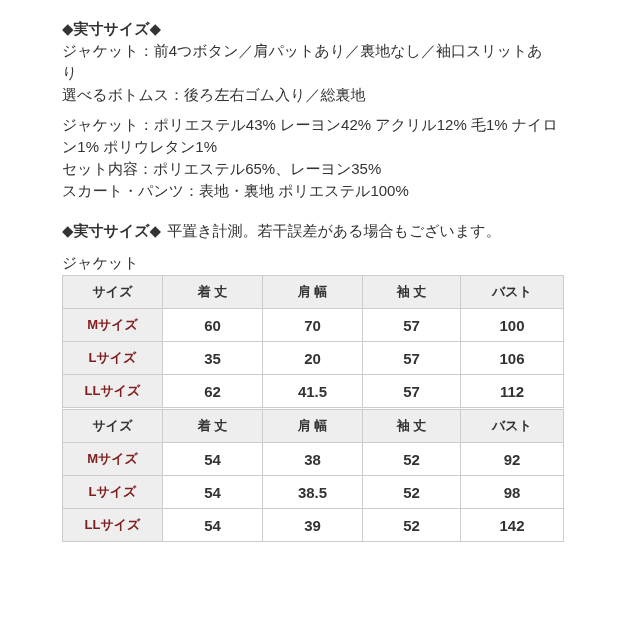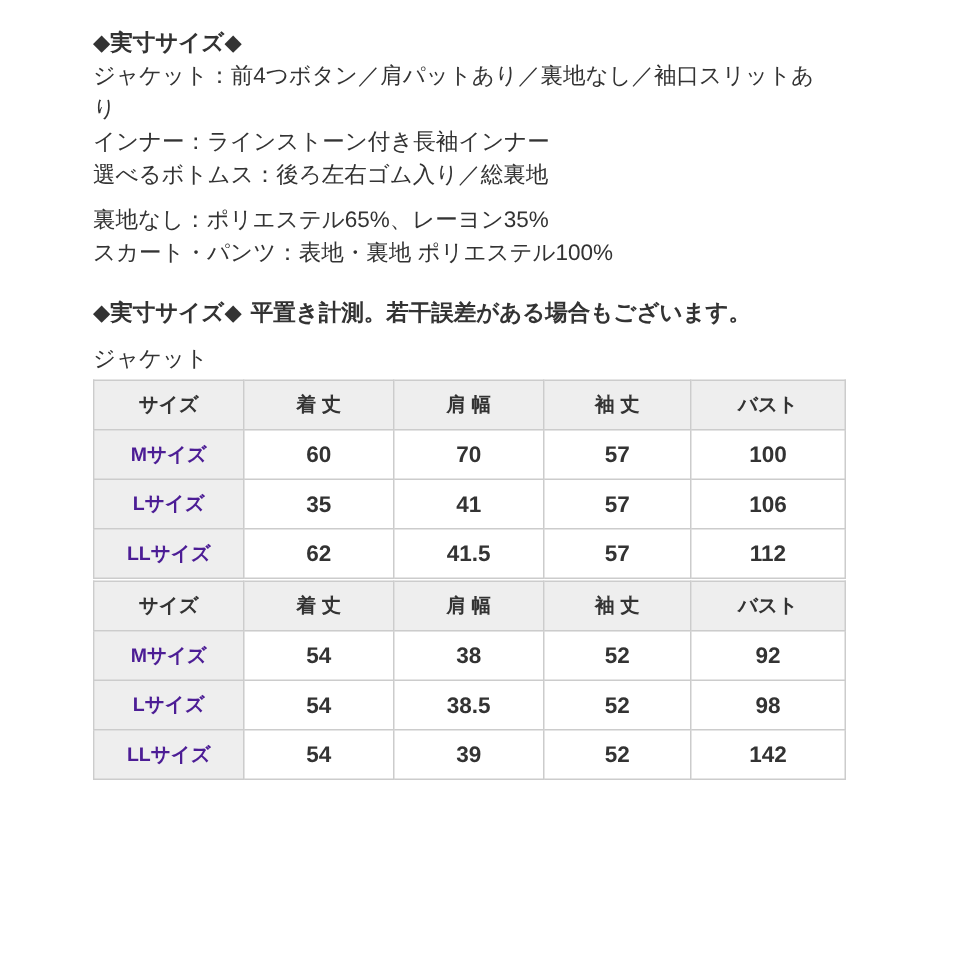--- a/index.html
+++ b/index.html
@@ -8,55 +8,55 @@
     padding:18px 0 0 62px;
     font-family:"Liberation Sans","DejaVu Sans",sans-serif;
     color:#333333;font-size:15px;background:#ffffff;
     overflow:hidden;
   }
   .content{width:496px;}
   .heading{font-weight:bold;line-height:22px;}
   .line{line-height:22px;word-break:break-all;}
   .sec-materials{margin-top:8px;}
   .sec-sizes{margin-top:18px;}
-  .size-heading .note{font-weight:bold;margin-left:6px;margin-top:24px;}
-  .table-label{line-height:22px;margin-top:10px;font-family:Liberation Mono, monospace;}
+  .size-heading .note{font-weight:normal;margin-left:6px;margin-top:24px;}
+  .table-label{line-height:22px;margin-top:10px;}
   .table-label.second{margin-top:18px;}
   table.size-table{
     border-collapse:collapse;table-layout:fixed;width:501px;
     margin-top:1px;
     padding-left:32px;
   }
   table.size-table th, table.size-table td{
     border:1px solid #cccccc;height:32px;padding:0;
     text-align:center;vertical-align:middle;
   }
   table.size-table th{
     background:#eeeeee;font-weight:bold;font-size:13px;color:#333333;
   }
   td.rowlabel{
-    background:#eeeeee;font-weight:bold;font-size:13px;color:#4c1d95;
+    background:#eeeeee;font-weight:bold;font-size:13px;color:#7f1d1d;
   }
   td.val{font-size:15px;color:#333333;background:#ffffff;font-weight:bold;}
 </style>
 </head>
 <body>
 
 <div class="page">
   <div class="content">
 
     <div class="section">
       <div class="heading">◆実寸サイズ◆</div>
       <div class="line">ジャケット：前4つボタン／肩パットあり／裏地なし／袖口スリットあり</div>
-      <div class="line">インナー：ラインストーン付き長袖インナー</div>
       <div class="line">選べるボトムス：後ろ左右ゴム入り／総裏地</div>
     </div>
 
     <div class="section sec-materials">
-      <div class="line">裏地なし：ポリエステル65%、レーヨン35%</div>
+      <div class="line">ジャケット：ポリエステル43% レーヨン42% アクリル12% 毛1% ナイロン1% ポリウレタン1%</div>
+      <div class="line">セット内容：ポリエステル65%、レーヨン35%</div>
       <div class="line">スカート・パンツ：表地・裏地 ポリエステル100%</div>
     </div>
 
     <div class="section sec-sizes">
       <div class="heading size-heading">
         <span>◆実寸サイズ◆</span><span class="note">平置き計測。若干誤差がある場合もございます。</span>
       </div>
 
       <div class="table-label">ジャケット</div>
       <table class="size-table">
@@ -78,21 +78,21 @@
           <tr>
             <td class="rowlabel">Mサイズ</td>
             <td class="val">60</td>
             <td class="val">70</td>
             <td class="val">57</td>
             <td class="val">100</td>
           </tr>
           <tr>
             <td class="rowlabel">Lサイズ</td>
             <td class="val">35</td>
-            <td class="val">41</td>
+            <td class="val">20</td>
             <td class="val">57</td>
             <td class="val">106</td>
           </tr>
           <tr>
             <td class="rowlabel">LLサイズ</td>
             <td class="val">62</td>
             <td class="val">41.5</td>
             <td class="val">57</td>
             <td class="val">112</td>
           </tr>

